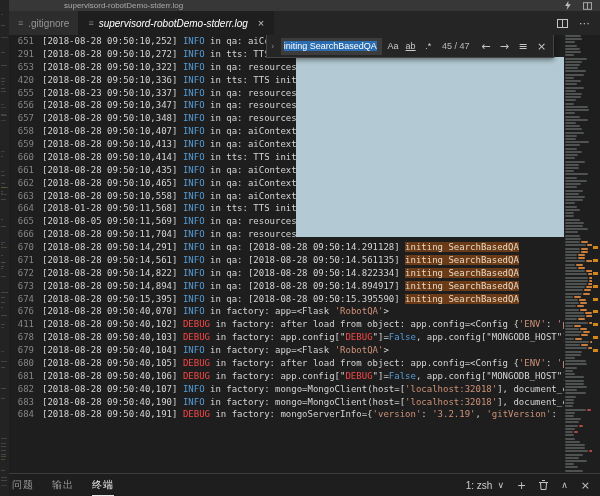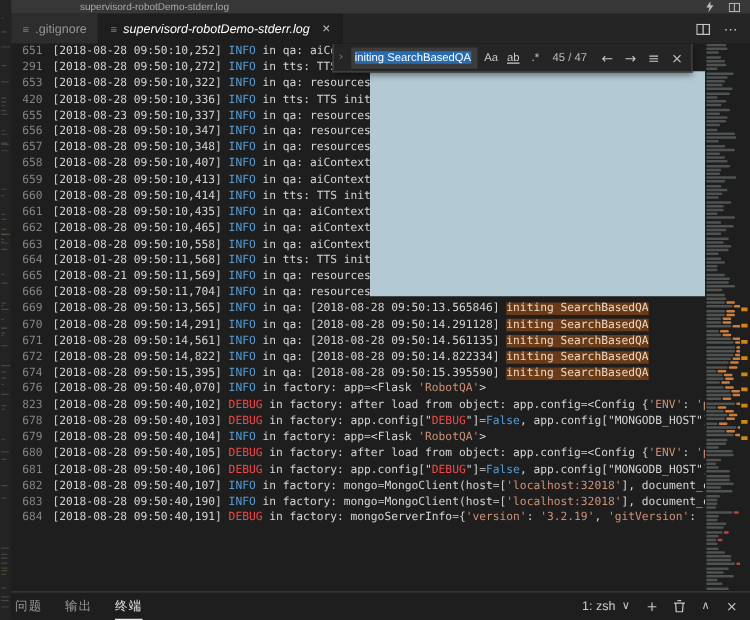--- a/index.html
+++ b/index.html
@@ -188,29 +188,29 @@
       <div class="line"><span class="ln">655</span><span>[2018-08-23 09:50:10,337] </span><span class="tok-info">INFO</span><span> in qa: resourcesPath</span></div>
       <div class="line"><span class="ln">656</span><span>[2018-08-28 09:50:10,347] </span><span class="tok-info">INFO</span><span> in qa: resourcesPath</span></div>
       <div class="line"><span class="ln">657</span><span>[2018-08-28 09:50:10,348] </span><span class="tok-info">INFO</span><span> in qa: resourcesPath</span></div>
       <div class="line"><span class="ln">658</span><span>[2018-08-28 09:50:10,407] </span><span class="tok-info">INFO</span><span> in qa: aiContext=</span></div>
       <div class="line"><span class="ln">659</span><span>[2018-08-28 09:50:10,413] </span><span class="tok-info">INFO</span><span> in qa: aiContext=</span></div>
       <div class="line"><span class="ln">660</span><span>[2018-08-28 09:50:10,414] </span><span class="tok-info">INFO</span><span> in tts: TTS init c</span></div>
       <div class="line"><span class="ln">661</span><span>[2018-08-28 09:50:10,435] </span><span class="tok-info">INFO</span><span> in qa: aiContext</span></div>
       <div class="line"><span class="ln">662</span><span>[2018-08-28 09:50:10,465] </span><span class="tok-info">INFO</span><span> in qa: aiContext</span></div>
       <div class="line"><span class="ln">663</span><span>[2018-08-28 09:50:10,558] </span><span class="tok-info">INFO</span><span> in qa: aiContext</span></div>
       <div class="line"><span class="ln">664</span><span>[2018-01-28 09:50:11,568] </span><span class="tok-info">INFO</span><span> in tts: TTS init c</span></div>
-      <div class="line"><span class="ln">665</span><span>[2018-08-21 09:50:11,569] </span><span class="tok-info">INFO</span><span> in qa: resourcesPath</span></div>
+      <div class="line"><span class="ln">665</span><span>[2018-08-05 09:50:11,569] </span><span class="tok-info">INFO</span><span> in qa: resourcesPath</span></div>
       <div class="line"><span class="ln">666</span><span>[2018-08-28 09:50:11,704] </span><span class="tok-info">INFO</span><span> in qa: resourcesPath</span></div>
-      <div class="line"><span class="ln">669</span><span>[2018-08-28 09:50:13,565] </span><span class="tok-info">INFO</span><span> in qa: [2018-08-28 09:50:13.565846] </span><span class="tok-match">initing SearchBasedQA</span></div>
       <div class="line"><span class="ln">670</span><span>[2018-08-28 09:50:14,291] </span><span class="tok-info">INFO</span><span> in qa: [2018-08-28 09:50:14.291128] </span><span class="tok-match">initing SearchBasedQA</span></div>
       <div class="line"><span class="ln">671</span><span>[2018-08-28 09:50:14,561] </span><span class="tok-info">INFO</span><span> in qa: [2018-08-28 09:50:14.561135] </span><span class="tok-match">initing SearchBasedQA</span></div>
       <div class="line"><span class="ln">672</span><span>[2018-08-28 09:50:14,822] </span><span class="tok-info">INFO</span><span> in qa: [2018-08-28 09:50:14.822334] </span><span class="tok-match">initing SearchBasedQA</span></div>
+      <div class="line"><span class="ln">673</span><span>[2018-08-28 09:50:14,894] </span><span class="tok-info">INFO</span><span> in qa: [2018-08-28 09:50:14.894917] </span><span class="tok-match">initing SearchBasedQA</span></div>
       <div class="line"><span class="ln">674</span><span>[2018-08-28 09:50:15,395] </span><span class="tok-info">INFO</span><span> in qa: [2018-08-28 09:50:15.395590] </span><span class="tok-match">initing SearchBasedQA</span></div>
       <div class="line"><span class="ln">676</span><span>[2018-08-28 09:50:40,070] </span><span class="tok-info">INFO</span><span> in factory: app=&lt;Flask </span><span class="tok-str">'RobotQA'</span><span>&gt;</span></div>
-      <div class="line"><span class="ln">823</span><span>[2018-08-28 09:50:40,102] </span><span class="tok-debug">DEBUG</span><span> in factory: after load from object: app.config=&lt;Config {</span><span class="tok-str">'ENV'</span><span>: </span><span class="tok-str">'produ</span></div>
+      <div class="line"><span class="ln">411</span><span>[2018-08-28 09:50:40,102] </span><span class="tok-debug">DEBUG</span><span> in factory: after load from object: app.config=&lt;Config {</span><span class="tok-str">'ENV'</span><span>: </span><span class="tok-str">'produ</span></div>
       <div class="line"><span class="ln">678</span><span>[2018-08-28 09:50:40,103] </span><span class="tok-debug">DEBUG</span><span> in factory: app.config["</span><span class="tok-debug">DEBUG</span><span>"]=</span><span class="tok-kw">False</span><span>, app.config["MONGODB_HOST"]=loc</span></div>
       <div class="line"><span class="ln">679</span><span>[2018-08-28 09:50:40,104] </span><span class="tok-info">INFO</span><span> in factory: app=&lt;Flask </span><span class="tok-str">'RobotQA'</span><span>&gt;</span></div>
       <div class="line"><span class="ln">680</span><span>[2018-08-28 09:50:40,105] </span><span class="tok-debug">DEBUG</span><span> in factory: after load from object: app.config=&lt;Config {</span><span class="tok-str">'ENV'</span><span>: </span><span class="tok-str">'produ</span></div>
       <div class="line"><span class="ln">681</span><span>[2018-08-28 09:50:40,106] </span><span class="tok-debug">DEBUG</span><span> in factory: app.config["</span><span class="tok-debug">DEBUG</span><span>"]=</span><span class="tok-kw">False</span><span>, app.config["MONGODB_HOST"]=loc</span></div>
       <div class="line"><span class="ln">682</span><span>[2018-08-28 09:50:40,107] </span><span class="tok-info">INFO</span><span> in factory: mongo=MongoClient(host=[</span><span class="tok-str">'localhost:32018'</span><span>], document_class</span></div>
       <div class="line"><span class="ln">683</span><span>[2018-08-28 09:50:40,190] </span><span class="tok-info">INFO</span><span> in factory: mongo=MongoClient(host=[</span><span class="tok-str">'localhost:32018'</span><span>], document_class</span></div>
       <div class="line"><span class="ln">684</span><span>[2018-08-28 09:50:40,191] </span><span class="tok-debug">DEBUG</span><span> in factory: mongoServerInfo={</span><span class="tok-str">'version'</span><span>: </span><span class="tok-str">'3.2.19'</span><span>, </span><span class="tok-str">'gitVersion'</span><span>: </span><span class="tok-str">'a9f5</span></div>
     </div>
 
   <div class="hover-overlay"></div>

